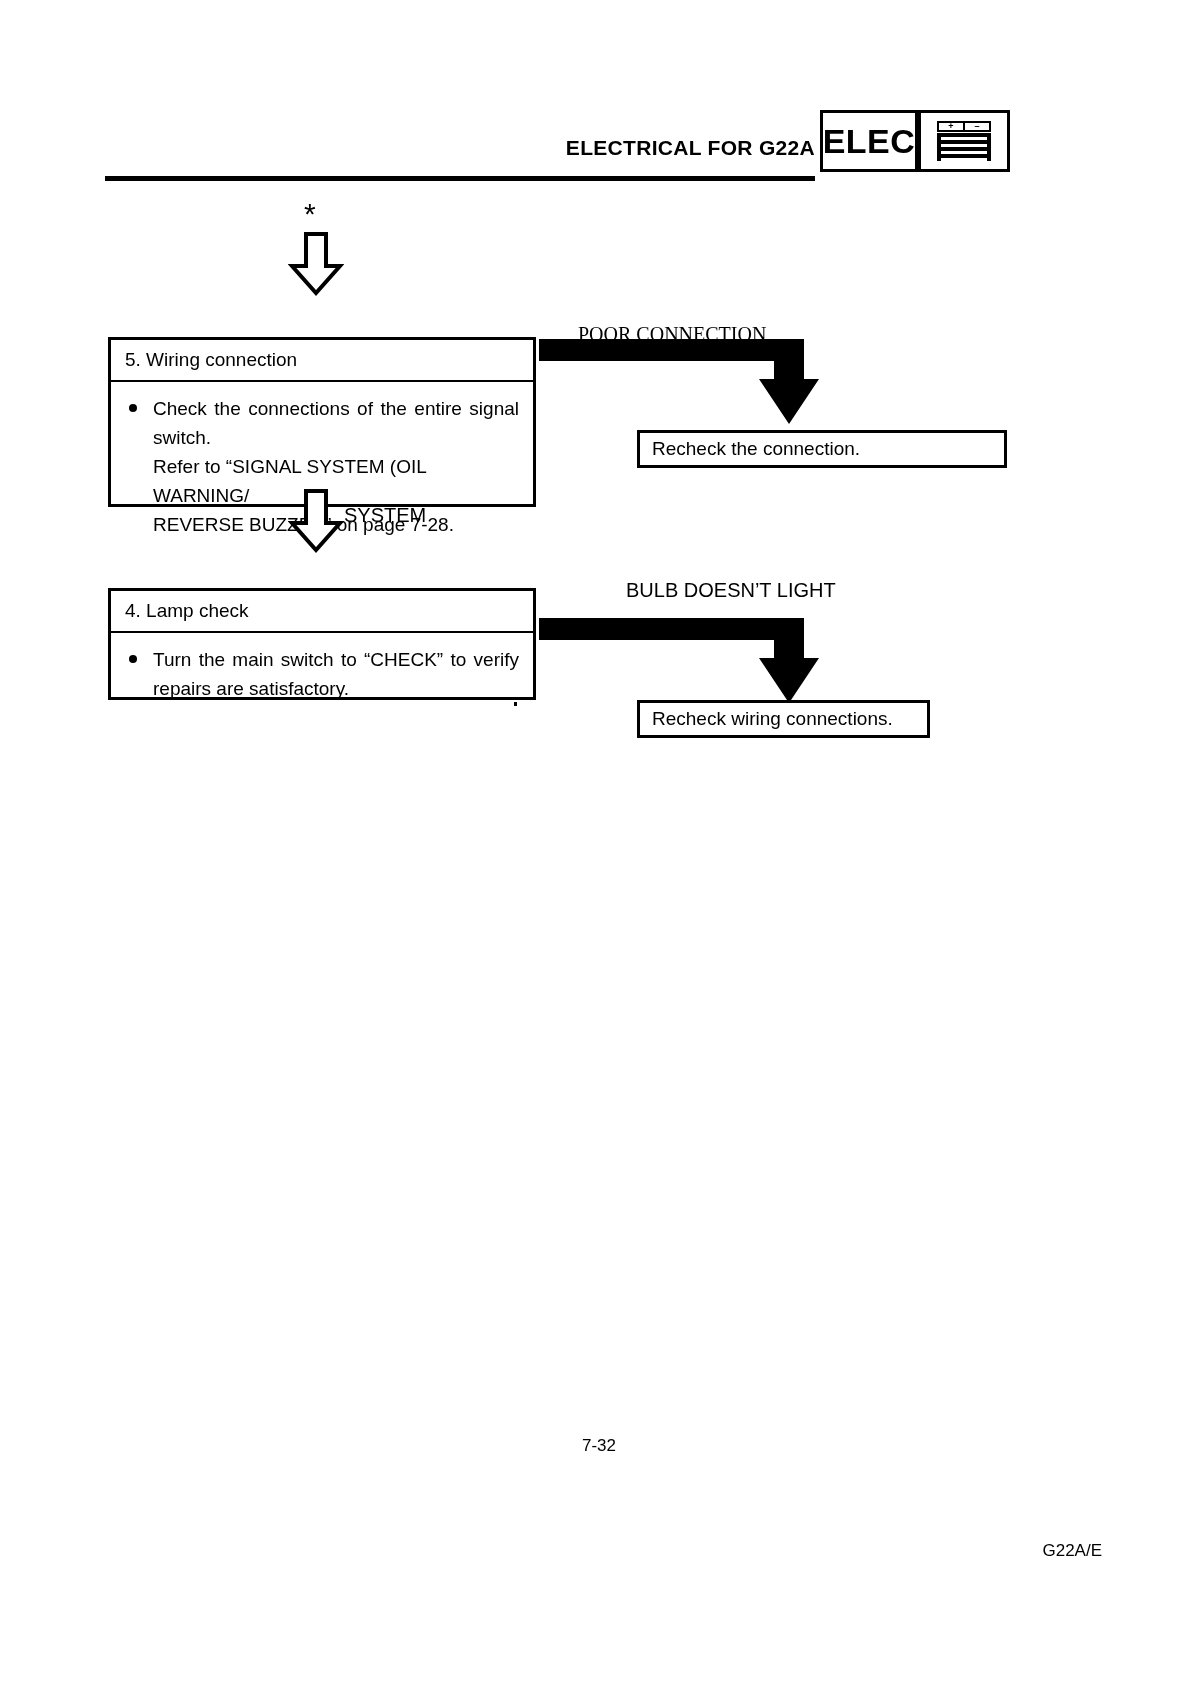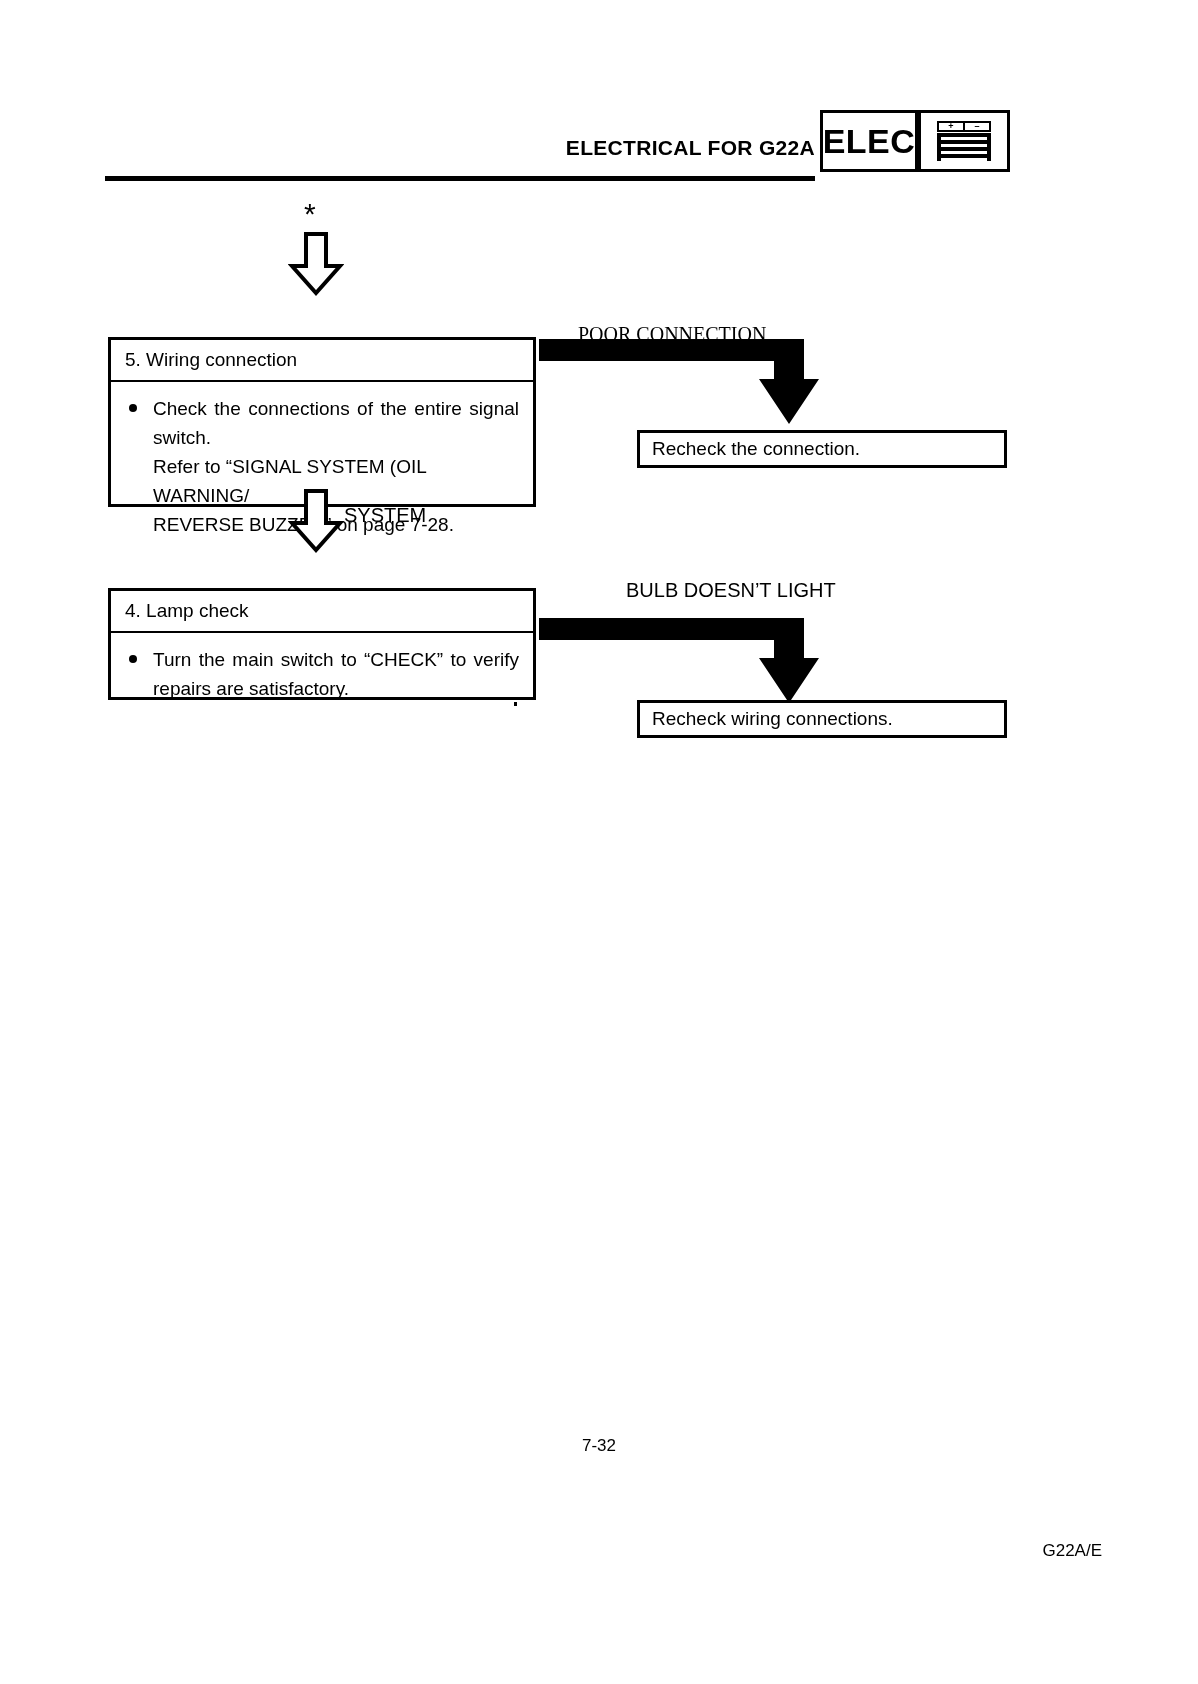--- a/index.html
+++ b/index.html
@@ -166,21 +166,21 @@
     position: absolute;
     border: 3px solid #000;
     box-sizing: border-box;
     background: #fff;
     display: flex;
     align-items: center;
     padding-left: 12px;
     font-size: 19px;
   }
   #correct-connection-box { left: 637px; top: 430px; width: 370px; height: 38px; }
-  #recheck-wiring-box     { left: 637px; top: 700px; width: 370px; height: 38px; }
+  #recheck-wiring-box     { left: 637px; top: 700px; width: 293px; height: 38px; }
 
   
   .hollow-arrow {
     position: absolute;
   }
   .hollow-arrow svg { display: block; }
 
   #asterisk-mark {
     position: absolute;
     left: 304px;

